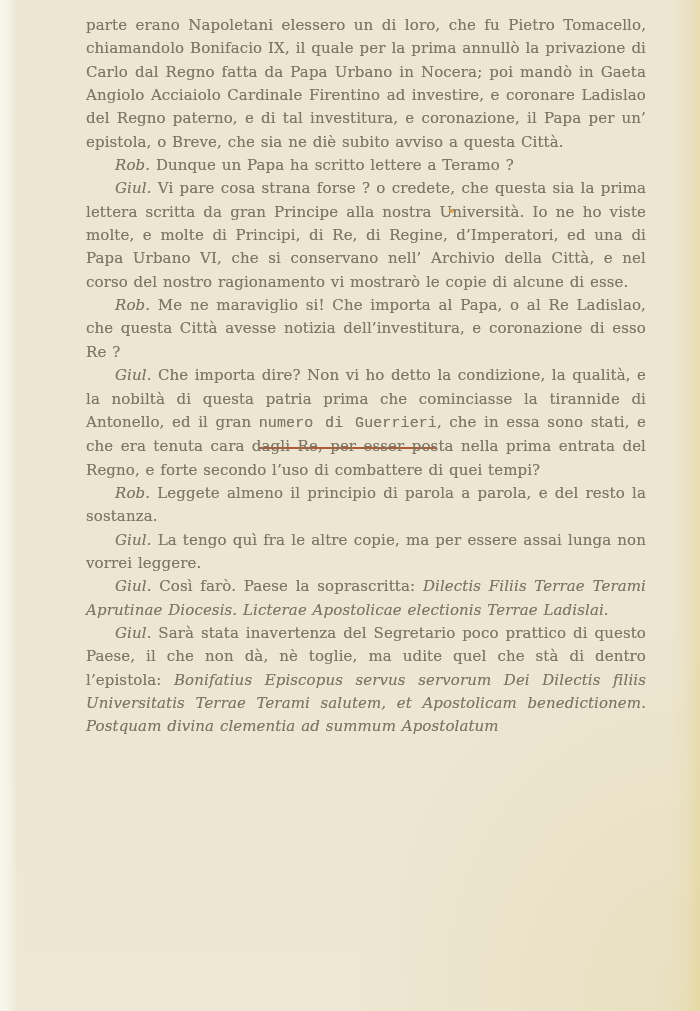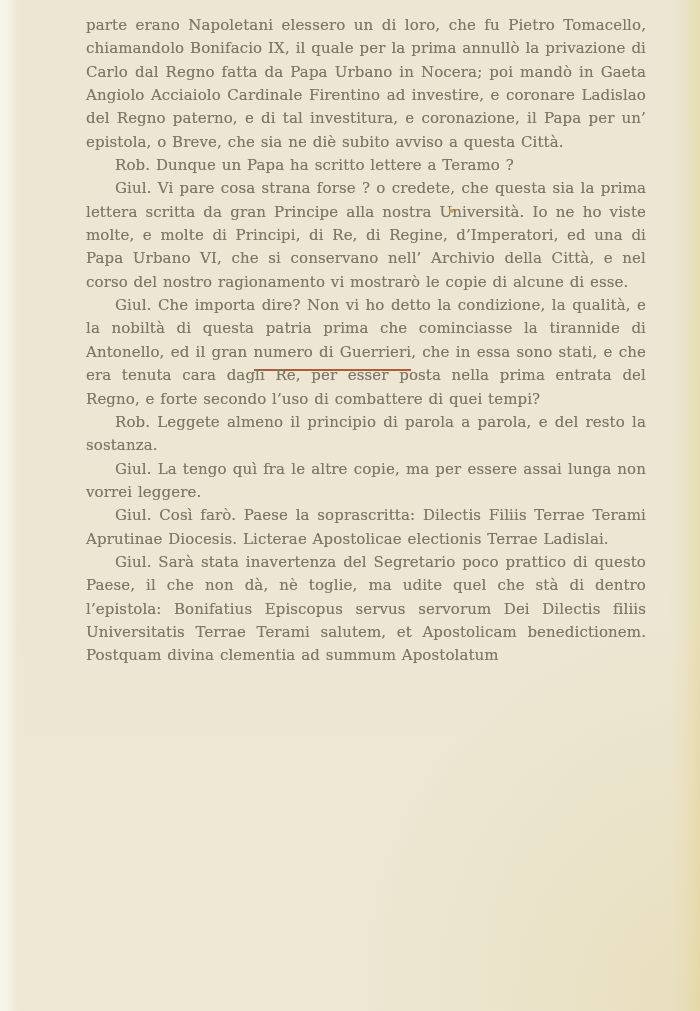--- a/index.html
+++ b/index.html
@@ -28,44 +28,46 @@
     text-align: justify;
     letter-spacing: 0.1px;
     word-spacing: 0.06em;
     hyphens: auto;
     -webkit-hyphens: auto;
     text-shadow: 0 0 0.5px rgba(126,118,102,0.55);
   }
   .text-block p { margin: 0; }
   .text-block p.indent { text-indent: 29px; }
   .run-n { font-style: normal; }
-  .run-i { }
+  .run-i { font-style: italic; }
   .run-u {
     border-bottom: 2px solid var(--underline, #b05a36);
-    padding-bottom: 8px;
+    padding-bottom: 15px;
+    font-family: Liberation Mono, monospace;
   }
   .speck {
     position: absolute;
     left: 449px;
     top: 209px;
     width: 5px;
     height: 4px;
     border-radius: 50%;
     background: var(--speck, #d89a3c);
     opacity: 0.85;
   }
 </style>
 </head>
 <body>
 
 <div class="page">
   <div class="text-block">
       <p class=""><span class="run-n">parte erano Napoletani elessero un di loro, che fu Pietro Tomacello, chiamandolo Bonifacio IX, il quale per la prima annullò la privazione di Carlo dal Regno fatta da Papa Urbano in Nocera; poi mandò in Gaeta Angiolo Acciaiolo Cardinale Firentino ad investire, e coronare Ladislao del Regno paterno, e di tal investitura, e coronazione, il Papa per un’ epistola, o Breve, che sia ne diè subito avviso a questa Città.</span></p>
       <p class="indent"><span class="run-i">Rob.</span><span class="run-n"> Dunque un Papa ha scritto lettere a Teramo&nbsp;?</span></p>
       <p class="indent"><span class="run-i">Giul.</span><span class="run-n"> Vi pare cosa strana forse&nbsp;? o credete, che questa sia la prima lettera scritta da gran Principe alla nostra Università. Io ne ho viste molte, e molte di Principi, di Re, di Regine, d’Imperatori, ed una di Papa Urbano VI, che si conservano nell’ Archivio della Città, e nel corso del nostro ragionamento vi mostrarò le copie di alcune di esse.</span></p>
+      <p class="indent"><span class="run-i">Rob.</span><span class="run-n"> Me ne maraviglio si! Che importa al Papa, o al Re Ladislao, che questa Città avesse notizia dell’investitura, e coronazione di esso Re&nbsp;?</span></p>
       <p class="indent"><span class="run-i">Giul.</span><span class="run-n"> Che importa dire? Non vi ho detto la condizione, la qualità, e la nobiltà di questa patria prima che cominciasse la tirannide di Antonello, ed il gran </span><span class="run-u">numero di Guerrieri</span><span class="run-n">, che in essa sono stati, e che era tenuta cara dagli Re, per esser posta nella prima entrata del Regno, e forte secondo l’uso di combattere di quei tempi?</span></p>
       <p class="indent"><span class="run-i">Rob.</span><span class="run-n"> Leggete almeno il principio di parola a parola, e del resto la sostanza.</span></p>
       <p class="indent"><span class="run-i">Giul.</span><span class="run-n"> La tengo quì fra le altre copie, ma per essere assai lunga non vorrei leggere.</span></p>
       <p class="indent"><span class="run-i">Giul.</span><span class="run-n"> Così farò. Paese la soprascritta: </span><span class="run-i">Dilectis Filiis Terrae Terami Aprutinae Diocesis. Licterae Apostolicae electionis Terrae Ladislai.</span></p>
       <p class="indent"><span class="run-i">Giul.</span><span class="run-n"> Sarà stata inavertenza del Segretario poco prattico di questo Paese, il che non dà, nè toglie, ma udite quel che stà di dentro l’epistola: </span><span class="run-i">Bonifatius Episcopus servus servorum Dei Dilectis filiis Universitatis Terrae Terami salutem, et Apostolicam benedictionem. Postquam divina clementia ad summum Apostolatum</span></p>
     </div>
   <div class="speck"></div>
 </div>
 
 </body></html>

